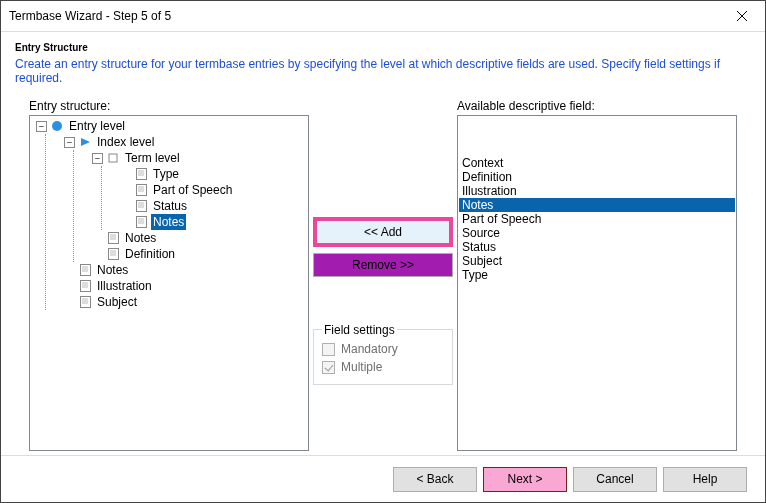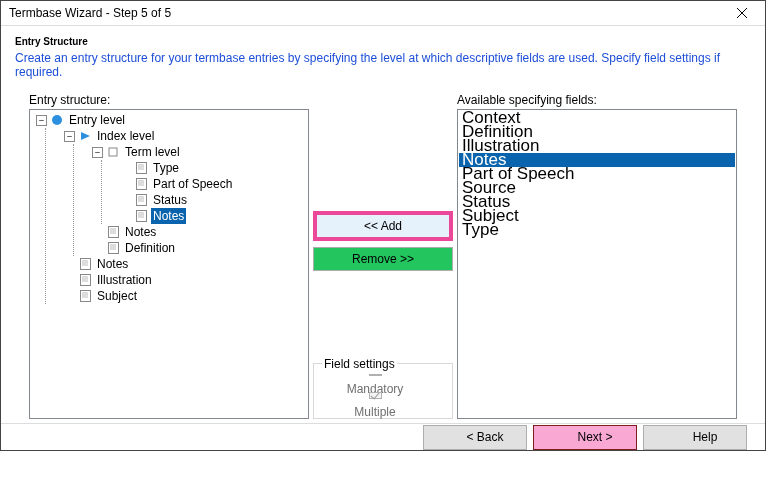--- a/index.html
+++ b/index.html
@@ -1,16 +1,16 @@
 <!DOCTYPE html>
 <html><head>
 <meta charset="utf-8">
 <style>
   html,body{margin:0;padding:0;font-family:"Segoe UI",Tahoma,Arial,sans-serif;font-size:12px;color:#000;background:#fff;}
-  .window{width:766px;height:451px;border:1px solid #444;box-sizing:border-box;background:#fff;position:relative;display:flex;flex-direction:column;}
+  .window{width:766px;height:503px;border:1px solid #444;box-sizing:border-box;background:#fff;position:relative;display:flex;flex-direction:column;}
   .titlebar{height:30px;display:flex;align-items:center;padding:0 0 0 8px;border-bottom:1px solid #ddd;background:#fff;}
   .titlebar .title{flex:1;font-size:12px;color:#000;}
   .titlebar .close{width:46px;height:24px;display:flex;align-items:center;justify-content:center;}
   .titlebar .close svg{width:10px;height:10px;}
   .header{padding:10px 14px 14px 14px;}
   .header h1{font-size:10px;font-weight:600;margin:0 0 4px 0;}
   .header p{font-size:12px;color:#1d4ed8;margin:0;}
   .body{flex:1;display:flex;padding:0 28px 4px 28px;gap:4px;box-sizing:border-box;}
   .col{display:flex;flex-direction:column;}
   .col.left{width:280px;}
@@ -26,33 +26,33 @@
   .exp{width:11px;height:11px;border:0.5px solid #888;box-sizing:border-box;display:inline-flex;align-items:center;justify-content:center;font-size:9px;line-height:9px;color:#333;background:#fff;font-family:Consolas,monospace;}
   .exp-sp{width:11px;height:11px;display:inline-block;}
   .icon{width:14px;height:14px;display:inline-flex;align-items:center;justify-content:center;}
   .icon.level1 svg circle{fill:#2d90df;}
   .icon.level2 svg polygon{fill:#2d90df;}
   .icon.level3 svg rect{fill:none;stroke:#888;}
   .icon.field svg{stroke:#777;fill:#fff;}
   .node-label{padding:0 2px;text-align:center;}
   .node-label.sel{background:#0a64ad;color:#fff;}
   .tree .children{padding-left:18px;border-left:1px dotted #999;margin-left:9px;}
-  .btn{height:22px;border:1px solid #adadad;background:#22c55e;font-size:12px;display:flex;align-items:center;justify-content:center;margin-bottom:6px;}
+  .btn{height:22px;border:1px solid #adadad;background:#a21caf;font-size:12px;display:flex;align-items:center;justify-content:center;margin-bottom:6px;}
   .btn.primary{border:4px solid #ec4899;background:#e5f1fb;}
-  .fieldset{margin-top:86px;border:1px solid #d8d8d8;padding:6px 24px 8px 8px;}
+  .fieldset{margin-top:46px;border:1px solid #d8d8d8;padding:6px 24px 8px 8px;}
   .fieldset-title{font-size:12px;background:#fff;position:relative;top:-13px;display:inline-block;padding:0 2px;color:#000;}
   .fieldset .inner{margin-top:-10px;}
-  .check{display:flex;align-items:center;gap:6px;font-size:12px;color:#6f6f6f;height:18px;flex-direction:column;}
+  .check{display:flex;align-items:center;gap:6px;font-size:12px;color:#6f6f6f;height:18px;}
   .check .box{width:13px;height:13px;border:1px solid #b0b0b0;box-sizing:border-box;background:#f4f4f4;display:inline-flex;align-items:center;justify-content:center;}
   .check .box.checked::after{content:"";width:7px;height:4px;border-left:1.5px solid #9a9a9a;border-bottom:1.5px solid #9a9a9a;transform:rotate(-50deg) translate(0.5px,-0.5px);}
-  .avail{padding:1px;font-size:17px;line-height:14px;}
+  .avail{padding:1px;font-size:12px;line-height:14px;margin-top:39px;}
   .avail .item{padding:0 3px;height:14px;display:flex;align-items:center;}
   .avail .item.sel{background:#0a64ad;color:#fff;}
   .footer{height:46px;border-top:1px solid #ddd;display:flex;align-items:center;justify-content:flex-end;padding:0 18px;gap:6px;background:#fff;}
-  .footer .fbtn{width:82px;height:23px;border:1px solid #adadad;background:#e1e1e1;font-size:12px;display:flex;align-items:center;justify-content:center;padding-left:20px;}
+  .footer .fbtn{width:82px;height:23px;border:1px solid #adadad;background:#e1e1e1;font-size:12px;display:flex;align-items:center;justify-content:center;}
   .footer .fbtn.primary{border:1px solid #7f1d1d;background:#f9a8d4;}
 </style>
 </head>
 <body>
 
 <div class="window">
 
   <div class="titlebar">
     <div class="title">Termbase Wizard - Step 5 of 5</div>
     <div class="close">
@@ -236,37 +236,38 @@
           </label>
           <label class="check">
             <span class="box checked"></span>
             <span>Multiple</span>
           </label>
         </div>
       </div>
     </div>
 
     <div class="col right">
-      <div class="label">Available specifying fields:</div>
+      <div class="label">Available descriptive field:</div>
       <div class="listbox">
         <div class="avail" id="avail-list">
             <div class="item">Context</div>
             <div class="item">Definition</div>
             <div class="item">Illustration</div>
             <div class="item sel">Notes</div>
             <div class="item">Part of Speech</div>
             <div class="item">Source</div>
             <div class="item">Status</div>
             <div class="item">Subject</div>
             <div class="item">Type</div>
           </div>
       </div>
     </div>
 
   </div>
 
   <div class="footer">
     <div class="fbtn">&lt; Back</div>
     <div class="fbtn primary">Next &gt;</div>
+    <div class="fbtn">Cancel</div>
     <div class="fbtn">Help</div>
   </div>
 
 </div>
 
 </body></html>

